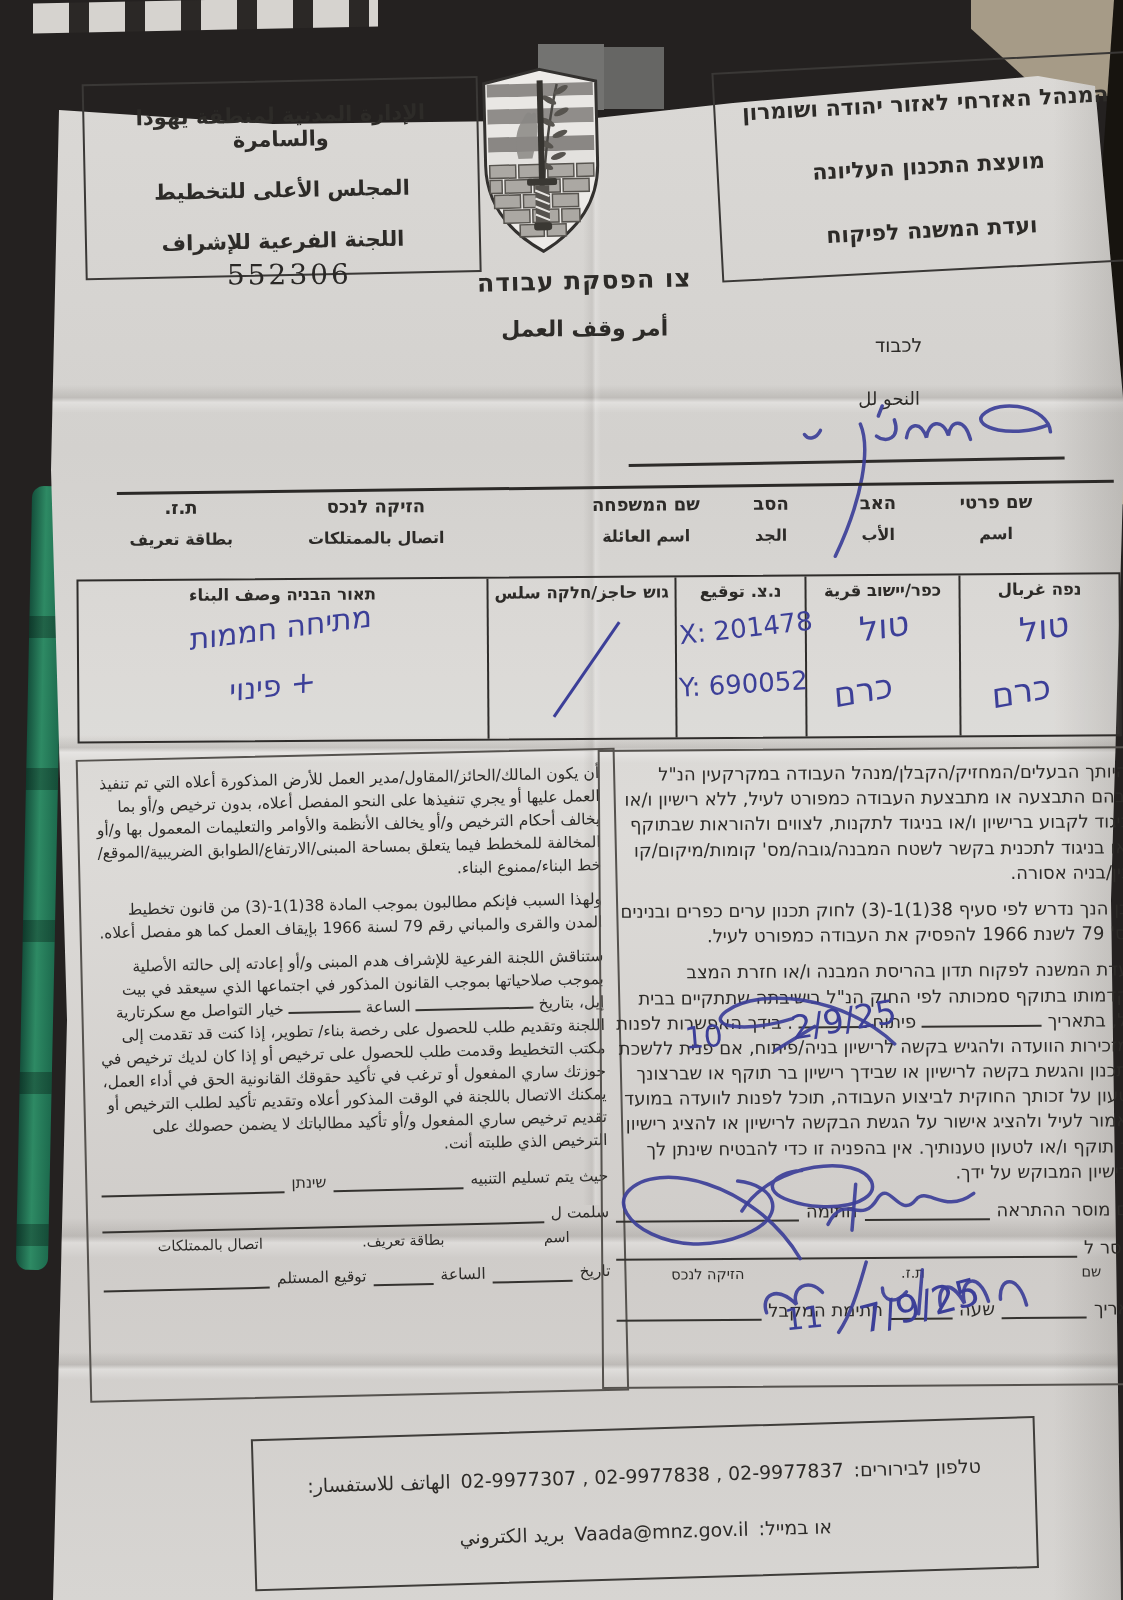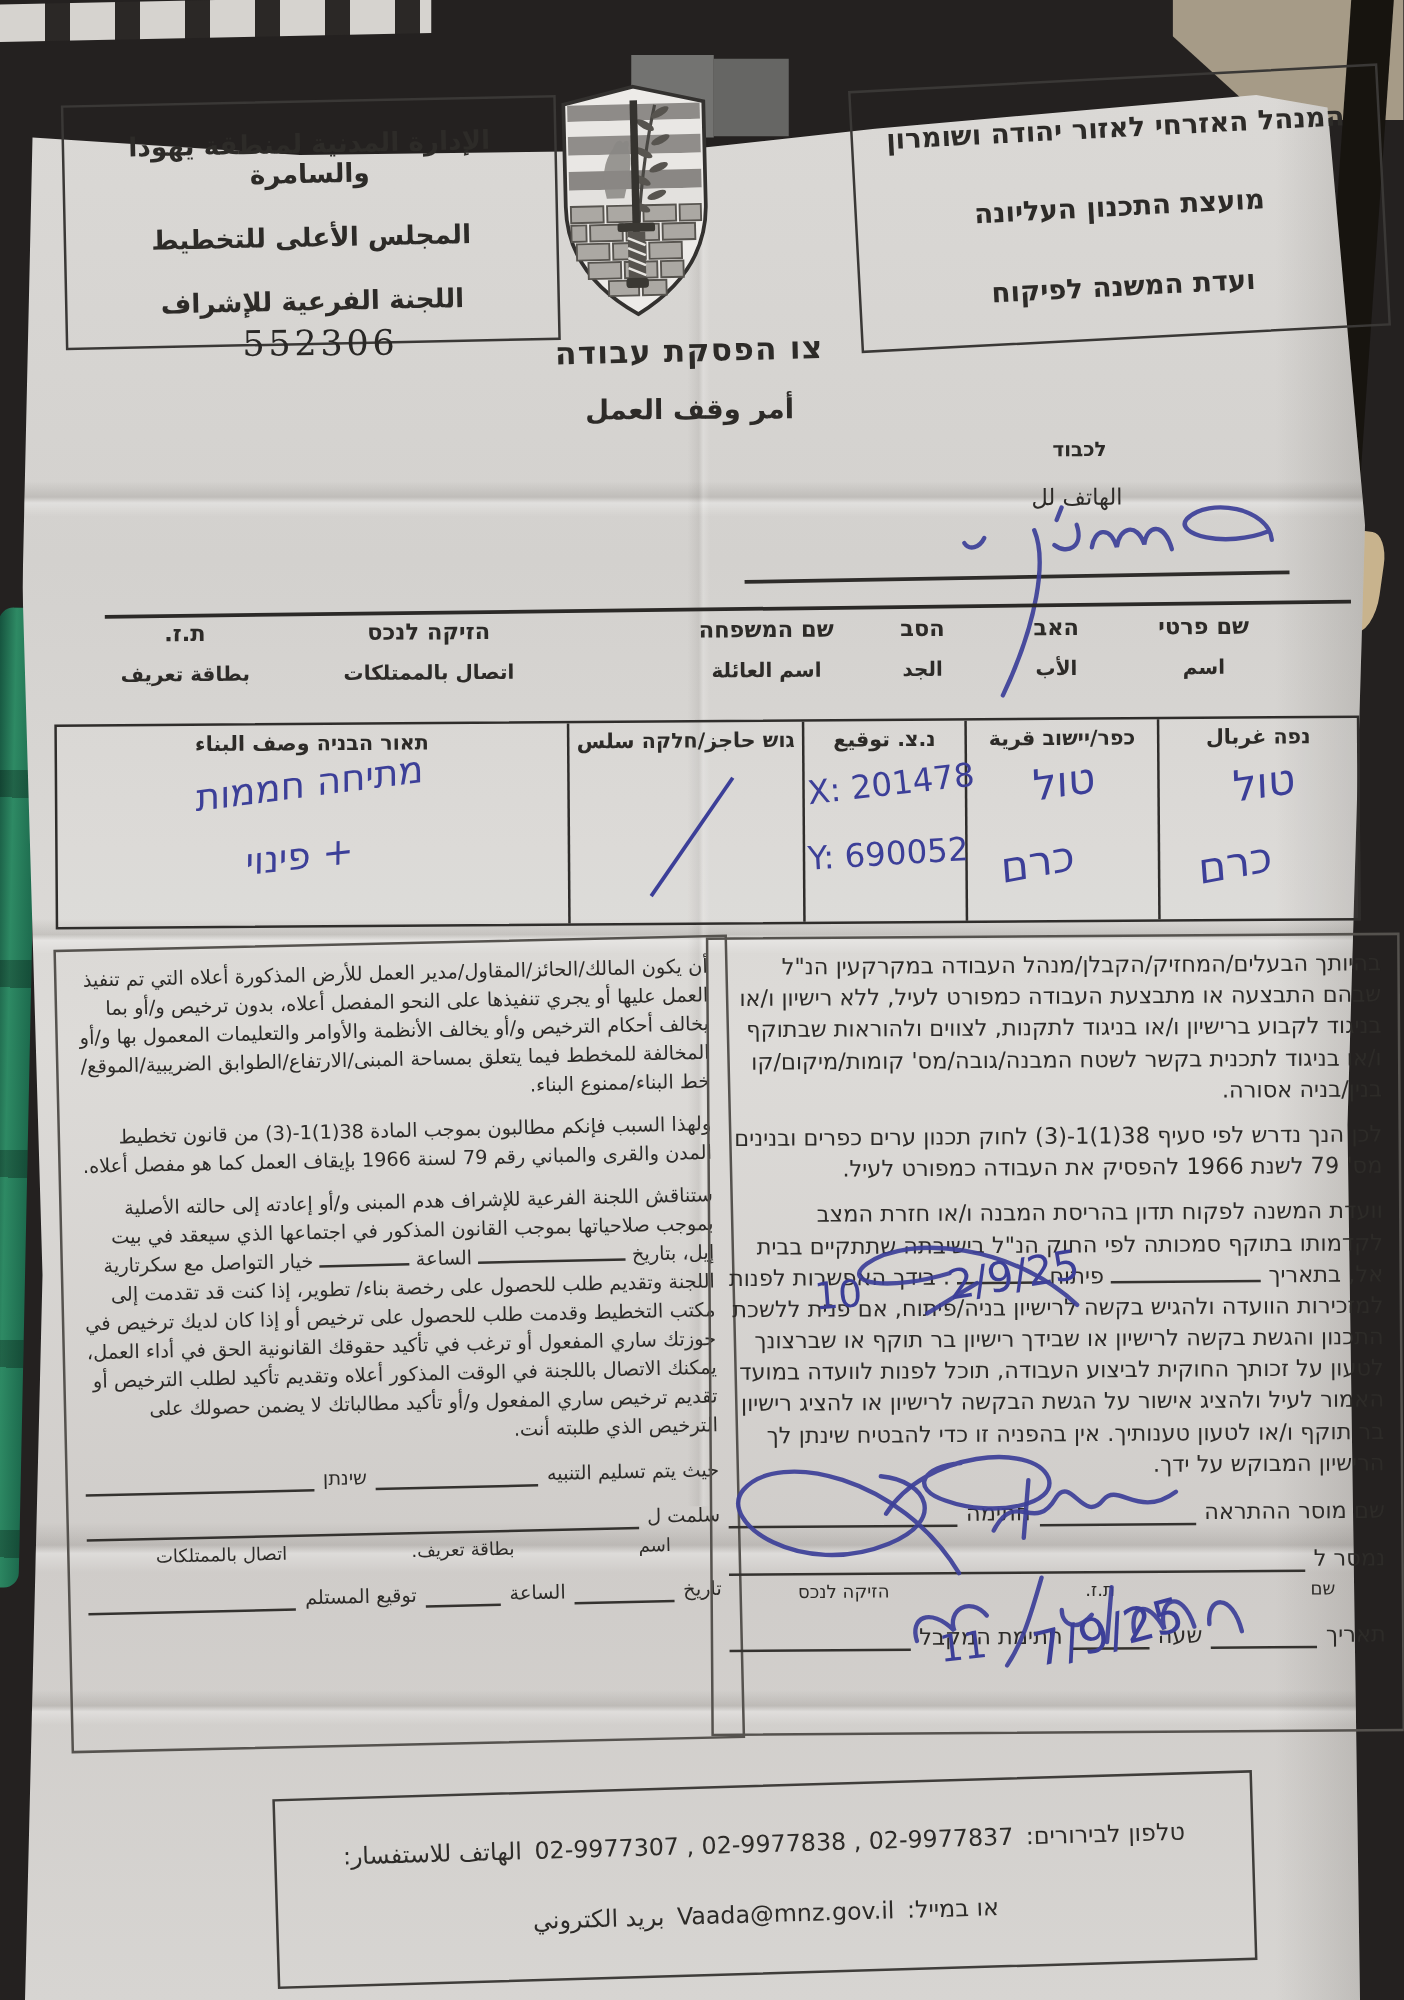--- a/index.html
+++ b/index.html
@@ -47,21 +47,21 @@
   .doc{left:0;top:0;width:1123px;height:1600px;transform:rotate(-0.4deg);transform-origin:560px 800px;}
   .hdr-box{border:2px solid #3a3836;display:flex;flex-direction:column;justify-content:space-around;
     align-items:center;text-align:center;font-weight:bold;direction:rtl;padding:8px 10px;}
   .hdr-ar{left:55px;top:78px;width:372px;height:176px;font-size:21px;transform:rotate(-0.8deg);}
   .hdr-he{left:688px;top:64px;width:400px;height:190px;font-size:22px;transform:rotate(-2.6deg);}
   .form-number{left:140px;top:256px;width:240px;text-align:center;
     font-family:"DejaVu Serif",serif;font-size:28px;letter-spacing:3px;color:#2a2826;}
   .title-he{left:380px;top:266px;width:350px;text-align:center;font-weight:bold;font-size:25px;
     letter-spacing:1px;transform:rotate(-1deg);}
   .title-ar{left:390px;top:316px;width:330px;text-align:center;font-weight:bold;font-size:22px;}
-  .addr-he{left:845px;top:352px;font-size:16px;font-weight:700;direction:rtl;}
+  .addr-he{left:845px;top:336px;font-size:19px;font-weight:400;direction:rtl;}
   .addr-ar{left:828px;top:390px;font-size:18px;direction:rtl;}
   .name-line{left:598px;top:462px;width:436px;border-top:3px solid #2e2c2a;transform:rotate(-0.6deg);}
   .t1-topline{left:86px;top:486px;width:997px;border-top:3px solid #2b2927;transform:rotate(-0.3deg);}
   .t1-cell{top:494px;text-align:center;direction:rtl;}
   .t1-cell .he{font-size:18px;font-weight:bold;}
   .t1-cell .ar{font-size:16px;font-weight:600;margin-top:12px;}
   
   .t2{left:45px;top:576px;width:1040px;height:160px;border:2.5px solid #2f2d2b;
     display:flex;direction:rtl;background:rgba(255,255,255,.08);}
   .t2-cell{position:relative;border-left:2px solid #2f2d2b;padding-top:5px;overflow:visible;}
@@ -86,21 +86,21 @@
   .ltr{direction:ltr;unicode-bidi:embed;}
   
   .hw{position:absolute;color:var(--ink);white-space:nowrap;font-weight:400;}
   .scribble{position:absolute;}
   .scribble path{stroke:var(--ink);stroke-width:3.5;fill:none;stroke-linecap:round;opacity:.92;}
   .stroke-dash{position:absolute;border-top:3.5px solid var(--ink);}
 </style>
 </head>
 <body>
 
-<div class="abs" style="inset:0;">
+<div class="abs" style="inset:0;margin-left:33px;">
 
   <div class="abs blinds"></div>
   <div class="abs corner-beige"></div>
   <div class="abs right-strip"></div>
   <div class="abs torn-paper"></div>
   <div class="abs green-bar"></div>
 
   <div class="abs paper">
     <div class="abs crease-h" style="top:385px;"></div>
     <div class="abs crease-h" style="top:735px;"></div>
@@ -177,21 +177,21 @@
             <line x1="54" y1="148" x2="68" y2="154"></line>
         </g>
         <rect x="52" y="156" width="18" height="8" rx="3" fill="#3a3833"></rect>
       </svg>
     </div>
 
     <div class="abs title-he">צו הפסקת עבודה</div>
     <div class="abs title-ar">أمر وقف العمل</div>
 
     <div class="abs addr-he">לכבוד</div>
-    <div class="abs addr-ar">الهاتف لل</div>
+    <div class="abs addr-ar">النحو لل</div>
     <div class="abs name-line"></div>
     <svg class="scribble" style="left:590px;top:380px;" width="450" height="190">
       <path d="M430 55 C 428 30 380 20 362 38 C 352 50 392 62 428 48"></path>
       <path d="M350 62 C 344 40 330 42 328 58 C 322 40 308 44 306 60 C 300 42 288 46 286 60"></path>
       <path d="M274 42 C 280 60 266 66 256 58"></path>
       <path d="M262 28 L 258 38"></path>
       <path d="M240 46 C 250 70 242 120 214 178"></path>
       <path d="M200 52 C 196 60 188 62 184 56"></path>
     </svg>
 

